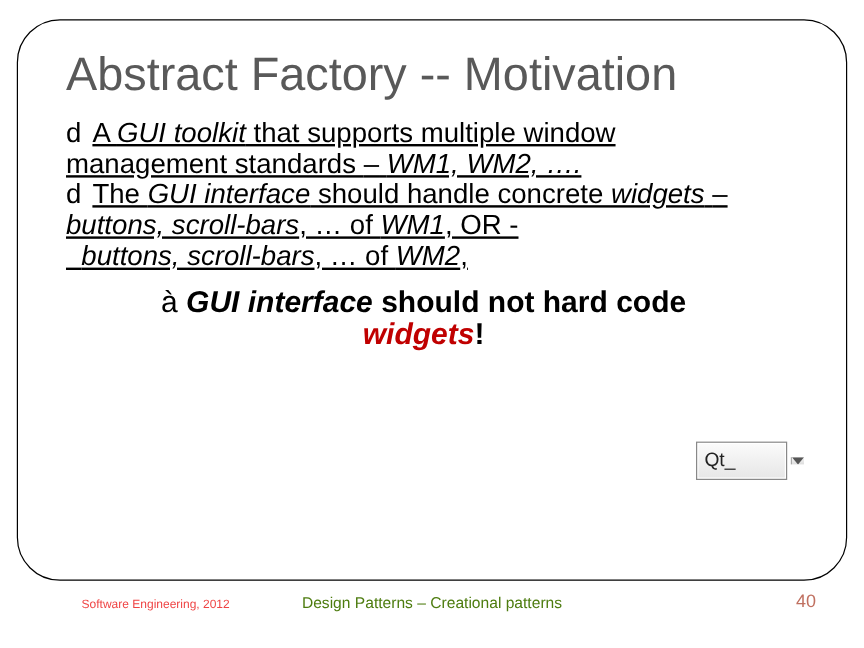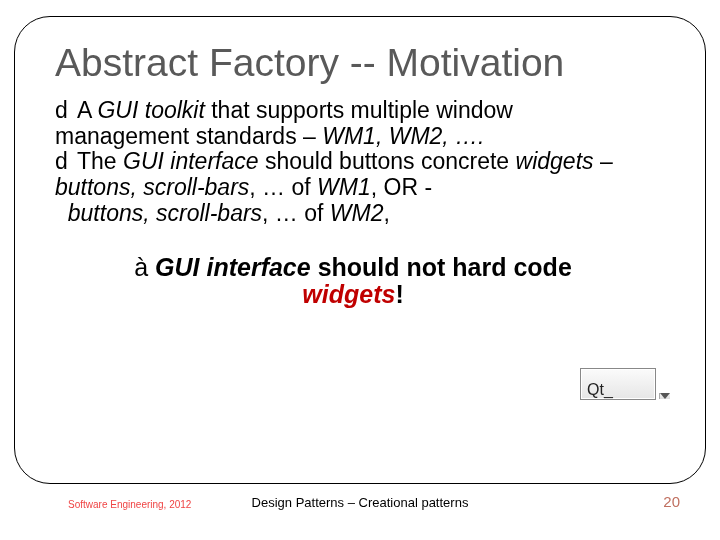--- a/index.html
+++ b/index.html
@@ -32,35 +32,36 @@
     font-size: 39px;
     color: #595959;
     margin: 0 0 14px 0;
     font-weight: normal;
     line-height: 1.05;
   }
   .body {
     font-size: 23px;
     color: #000;
     line-height: 1.12;
+    text-decoration: underline;
   }
   .body .bul {
     display: block;
     margin-left: 0;
   }
   .body .bul .glyph {
     font-family: "Segoe UI Symbol", Arial, sans-serif;
     display: inline-block;
     width: 22px;
   }
   .body em, .conclusion em {
     font-style: italic;
   }
   .conclusion {
-    margin-top: 27px;
+    margin-top: 12px;
     text-align: center;
     font-size: 25px;
     font-weight: bold;
     color: #000;
     line-height: 1.1;
   }
   .conclusion .arrow {
     font-family: "Segoe UI Symbol", Arial, sans-serif;
     font-weight: normal;
   }
@@ -75,40 +76,40 @@
     font-size: 10px;
     color: #ef4444;
   }
   .footer-center {
     position: absolute;
     left: 0;
     right: 0;
     bottom: 30px;
     text-align: center;
     font-size: 13px;
-    color: #000000;
+    color: #4d7c0f;
     font-family: Arial, sans-serif;
   }
   .footer-right {
     position: absolute;
     right: 40px;
     bottom: 30px;
     font-size: 15px;
     color: #c07060;
   }
   .qt-widget {
     position: absolute;
     right: 64px;
     top: 368px;
     width: 74px;
     height: 30px;
     border: 1px solid #888;
     background: linear-gradient(#fbfbfb, #e6e6e6);
     display: flex;
-    align-items: flex-end;
+    align-items: center;
     font-family: Arial, sans-serif;
     box-shadow: inset 0 0 0 1px #fff;
     gap: 40px;
   }
   .qt-widget .txt {
     flex: 1;
     display: flex;
     align-items: center;
     padding: 0 6px;
     font-size: 16px;
@@ -137,21 +138,21 @@
     <h1 class="title">Abstract Factory -- Motivation</h1>
 
     <div class="body">
 
       <span class="bul">
         <span class="glyph">d</span><span>A </span><em>GUI toolkit</em><span> that supports multiple window management standards </span><span>–</span> <em>WM1, WM2, ….</em>
       </span>
 
 
       <span class="bul">
-        <span class="glyph">d</span><span>The </span><em>GUI interface</em><span> should buttons concrete </span><em>widgets</em><span> </span><span>–</span> <em>buttons, scroll-bars</em><span>, … of </span><em>WM1</em><span>,   OR -</span><br>
+        <span class="glyph">d</span><span>The </span><em>GUI interface</em><span> should handle concrete </span><em>widgets</em><span> </span><span>–</span> <em>buttons, scroll-bars</em><span>, … of </span><em>WM1</em><span>,   OR -</span><br>
         &nbsp;&nbsp;<em>buttons, scroll-bars</em><span>, … of </span><em>WM2</em><span>,</span>
       </span>
 
 
     </div>
 
     <div class="conclusion">
       <span class="arrow">à</span>
       <em>GUI interface </em><span>should not hard code </span><br><span class="widgets-word">widgets</span><span>!</span>
     </div>
@@ -162,15 +163,15 @@
     <div class="txt">Qt_</div>
     <div class="arrow-box">
       <svg viewBox="0 0 10 6">
           <path d="M0 0 L5 6 L10 0 Z" fill="#555"></path>
         </svg>
     </div>
   </div>
 
   <div class="footer-left">Software Engineering, 2012</div>
   <div class="footer-center">Design Patterns – Creational patterns</div>
-  <div class="footer-right">20</div>
+  <div class="footer-right">40</div>
 
 </div>
 
 </body></html>

